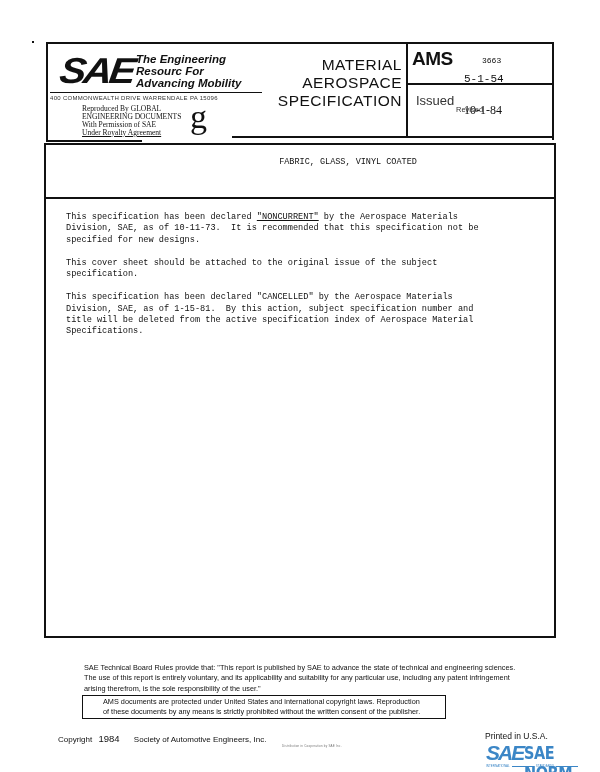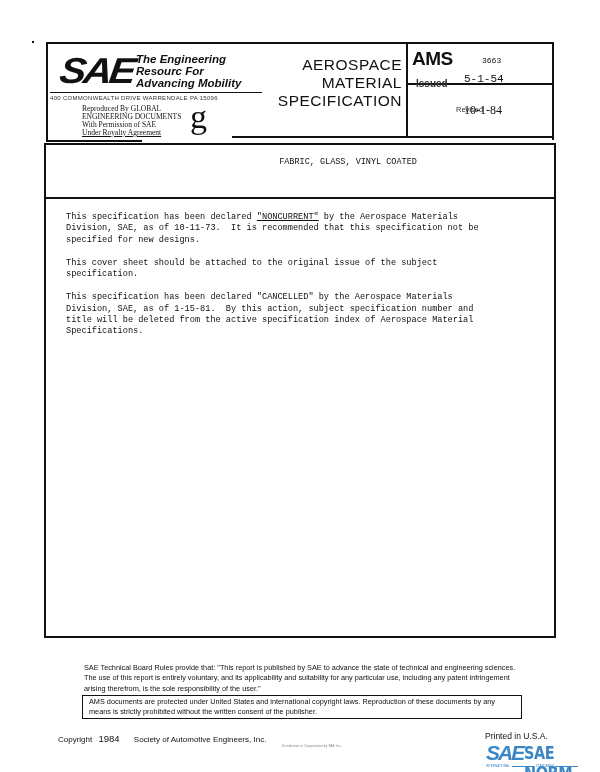--- a/index.html
+++ b/index.html
@@ -18,37 +18,37 @@
   .tagline { left: 136px; top: 53px; font-family: "Liberation Sans", sans-serif; font-weight: bold; font-style: italic; font-size: 11.5px; line-height: 12px; color: #111; }
   .address-rule { left: 50px; top: 92px; width: 212px; border-top: 1.5px solid #111; }
   .address { left: 50px; top: 95px; font-size: 6px; letter-spacing: 0.3px; color: #333; white-space: nowrap; }
   .reproduced { left: 82px; top: 105px; font-family: "Liberation Serif", serif; font-size: 7.5px; line-height: 8px; color: #111; }
   .global-g { left: 190px; top: 100px; font-family: "Liberation Serif", serif; font-size: 34px; line-height: 34px; color: #111; }
 
   
   .aero-title { left: 272px; top: 56px; width: 130px; text-align: right; font-family: "Liberation Sans", sans-serif; font-size: 15.5px; line-height: 18px; letter-spacing: 0.5px; color: #111; }
   .ams-label { left: 412px; top: 48px; font-weight: 900; font-size: 19px; letter-spacing: -0.5px; color: #111; }
   .ams-number { left: 482px; top: 56px; font-family: "Liberation Mono", monospace; font-size: 8px; color: #111; }
-  .issued-label { left: 416px; top: 78px; font-size: 10px; color: #333; font-weight: bold; }
+  .issued-label { left: 416px; top: 93px; font-size: 13px; color: #333; }
   .issued-value { left: 464px; top: 73px; font-family: "Liberation Mono", monospace; font-size: 11px; color: #111; }
   .revised-label { left: 416px; top: 105px; font-size: 7.5px; color: #333; padding-left: 40px; }
   .revised-value { left: 464px; top: 103px; font-family: Liberation Serif, serif; font-size: 12px; color: #111; }
 
   
   .main-box { left: 44px; top: 143px; width: 512px; height: 495px; border: 2px solid #111; box-sizing: border-box; }
   .title-divider { left: 44px; top: 197px; width: 512px; border-top: 2px solid #111; }
   .doc-title { left: 44px; top: 157px; width: 512px; text-align: center; font-family: "Liberation Mono", monospace; font-size: 8.5px; line-height: 11px; color: #111; padding-left: 48px; }
 
   .body-text { left: 66px; top: 212px; width: 480px; font-family: "Liberation Mono", monospace; font-size: 8.6px; line-height: 11.3px; color: #111; }
   .body-text p { margin: 0 0 12px 0; white-space: pre-wrap; }
   .underlined { text-decoration: underline; }
 
   
   .rules-text { left: 84px; top: 663px; width: 440px; font-size: 7.3px; line-height: 10.3px; color: #111; }
-  .copyright-box { left: 82px; top: 695px; width: 440px; border: 1.2px solid #111; box-sizing: border-box; padding: 1px 6px; font-size: 7.3px; line-height: 10px; color: #111; }
+  .copyright-box { left: 82px; top: 695px; width: 364px; border: 1.2px solid #111; box-sizing: border-box; padding: 1px 20px; font-size: 7.3px; line-height: 10px; color: #111; }
   .copyright-line { left: 58px; top: 733px; font-size: 8px; color: #111; white-space: nowrap; }
   .copyright-line .year { font-size: 9.5px; margin: 0 12px 0 4px; text-align: right; }
   .printed { left: 485px; top: 731px; font-size: 8.5px; color: #111; }
   .tiny-note { left: 282px; top: 744px; font-size: 3px; color: #777; letter-spacing: 0.2px; }
 
   
   .watermark { left: 486px; top: 741px; width: 112px; height: 28px; }
   .wm-sae { position: absolute; left: 0; top: 0; font-weight: 900; font-style: italic; font-size: 21px; letter-spacing: -2px; color: #3b86c6; }
   .wm-norm { position: absolute; left: 38px; top: 2px; font-family: "DejaVu Sans", sans-serif; font-weight: bold; font-size: 17px; letter-spacing: -0.5px; color: #3b86c6; transform: scaleX(0.85); transform-origin: left; }
   .wm-sub { position: absolute; left: 0; top: 23px; font-size: 3px; color: #3b86c6; white-space: nowrap; }
@@ -77,22 +77,22 @@
 <div class="abs address">400 COMMONWEALTH DRIVE   WARRENDALE   PA  15096</div>
 <div class="abs reproduced">
   <div>Reproduced By GLOBAL</div>
   <div>ENGINEERING DOCUMENTS</div>
   <div>With Permission of SAE</div>
   <div style="text-decoration: underline;">Under Royalty Agreement</div>
 </div>
 <div class="abs global-g">g</div>
 
 <div class="abs aero-title">
+  <div>MATERIAL</div>
   <div>AEROSPACE</div>
-  <div>MATERIAL</div>
   <div>SPECIFICATION</div>
 </div>
 <div class="abs ams-label">AMS</div>
 <div class="abs ams-number">3663</div>
 <div class="abs issued-label">Issued</div>
 <div class="abs issued-value">5-1-54</div>
 <div class="abs revised-label">Revised</div>
 <div class="abs revised-value">10-1-84</div>
 
 <div class="abs main-box"></div>

